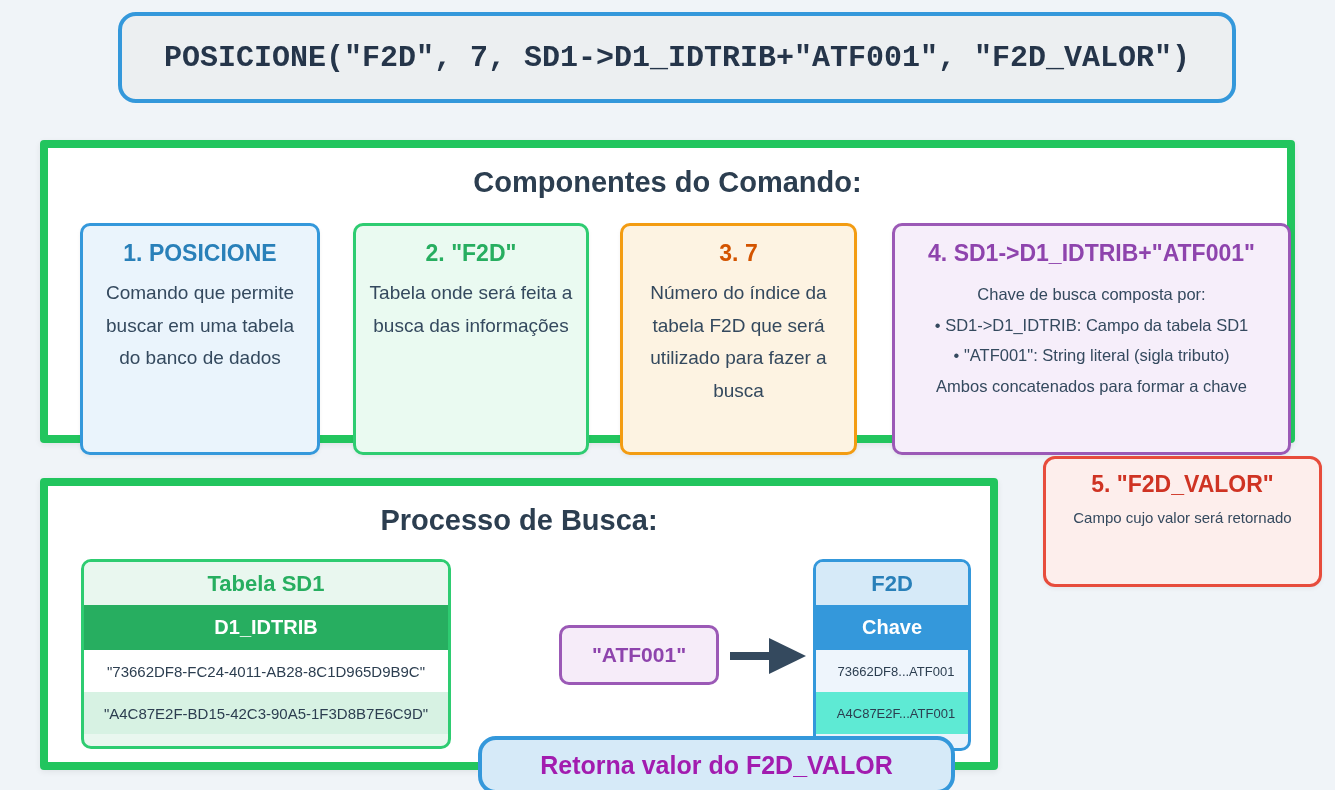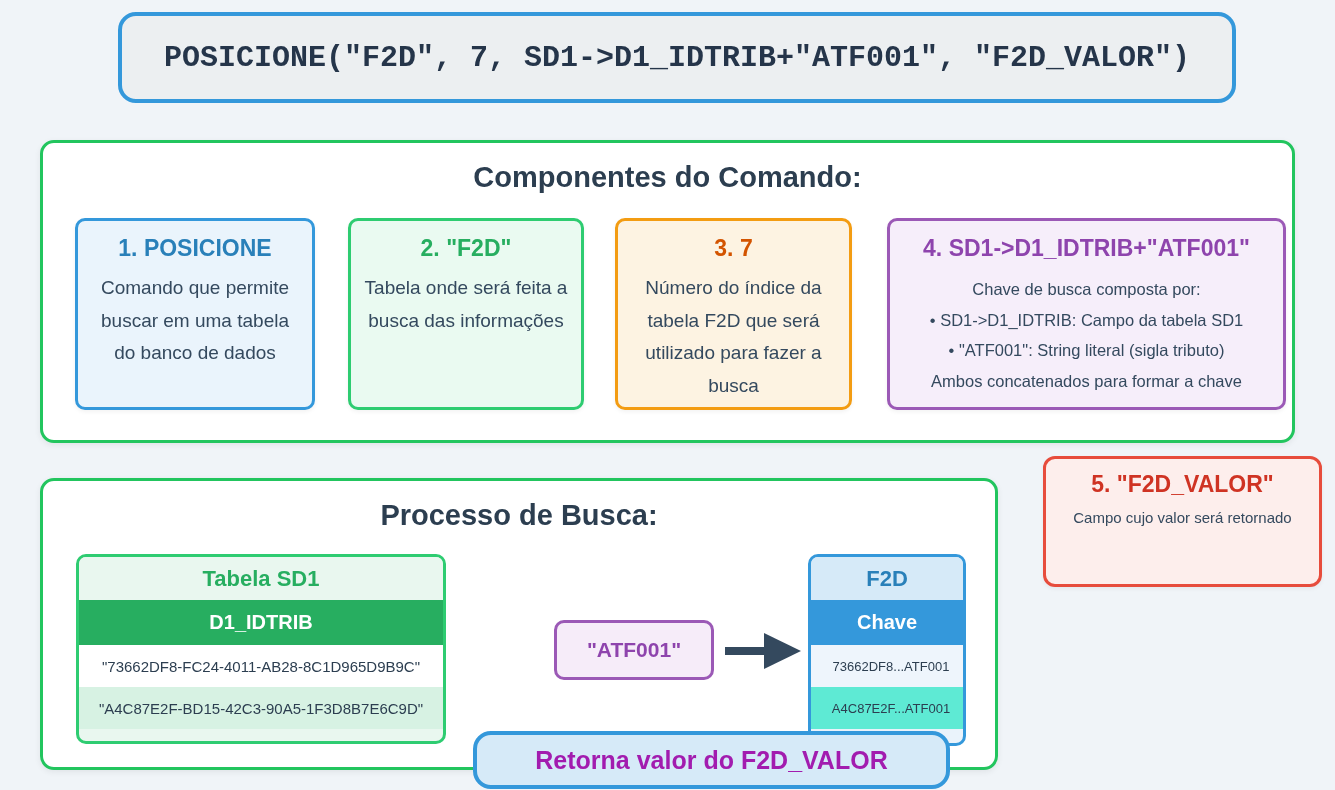--- a/index.html
+++ b/index.html
@@ -19,34 +19,34 @@
     border:4px solid #3498db; border-radius:18px;
     display:flex; align-items:center; justify-content:center;
     font-family:"Liberation Mono","DejaVu Sans Mono",monospace;
     font-weight:bold; font-size:30px; color:#25354a;
     white-space:nowrap;
   }
 
   
   .panel {
     position:absolute; background:#ffffff;
-    border:3px solid #22c55e; border-radius:14px;
+    border:8px solid #22c55e; border-radius:4px;
     box-shadow:0 2px 6px rgba(0,0,0,0.07);
   }
   #components-panel { left:40px; top:140px; width:1255px; height:303px; }
   #process-panel    { left:40px; top:478px; width:958px;  height:292px; }
 
   .panel-heading {
     position:absolute; left:0; top:18px; width:100%;
     text-align:center; font-size:29px; font-weight:bold; color:#2c3e50;
   }
 
   
   .card {
-    position:absolute; top:75px; height:192px;
+    position:absolute; top:75px; height:232px;
     border-style:solid; border-width:3px; border-radius:10px;
     text-align:center; box-shadow:0 2px 4px rgba(0,0,0,0.05);
   }
   .card-title { font-weight:bold; font-size:23px; margin-top:14px; }
   .card-desc  { font-size:19px; color:#34495e; line-height:1.72; margin:10px 12px 0; }
 
   #card-posicione { left:32px;  width:240px; border-color:#3498db; background:#eaf4fc; }
   #card-posicione .card-title { color:#2980b9; }
   #card-f2d       { left:305px; width:236px; border-color:#2ecc71; background:#eafaf1; }
   #card-f2d .card-title { color:#27ae60; }

